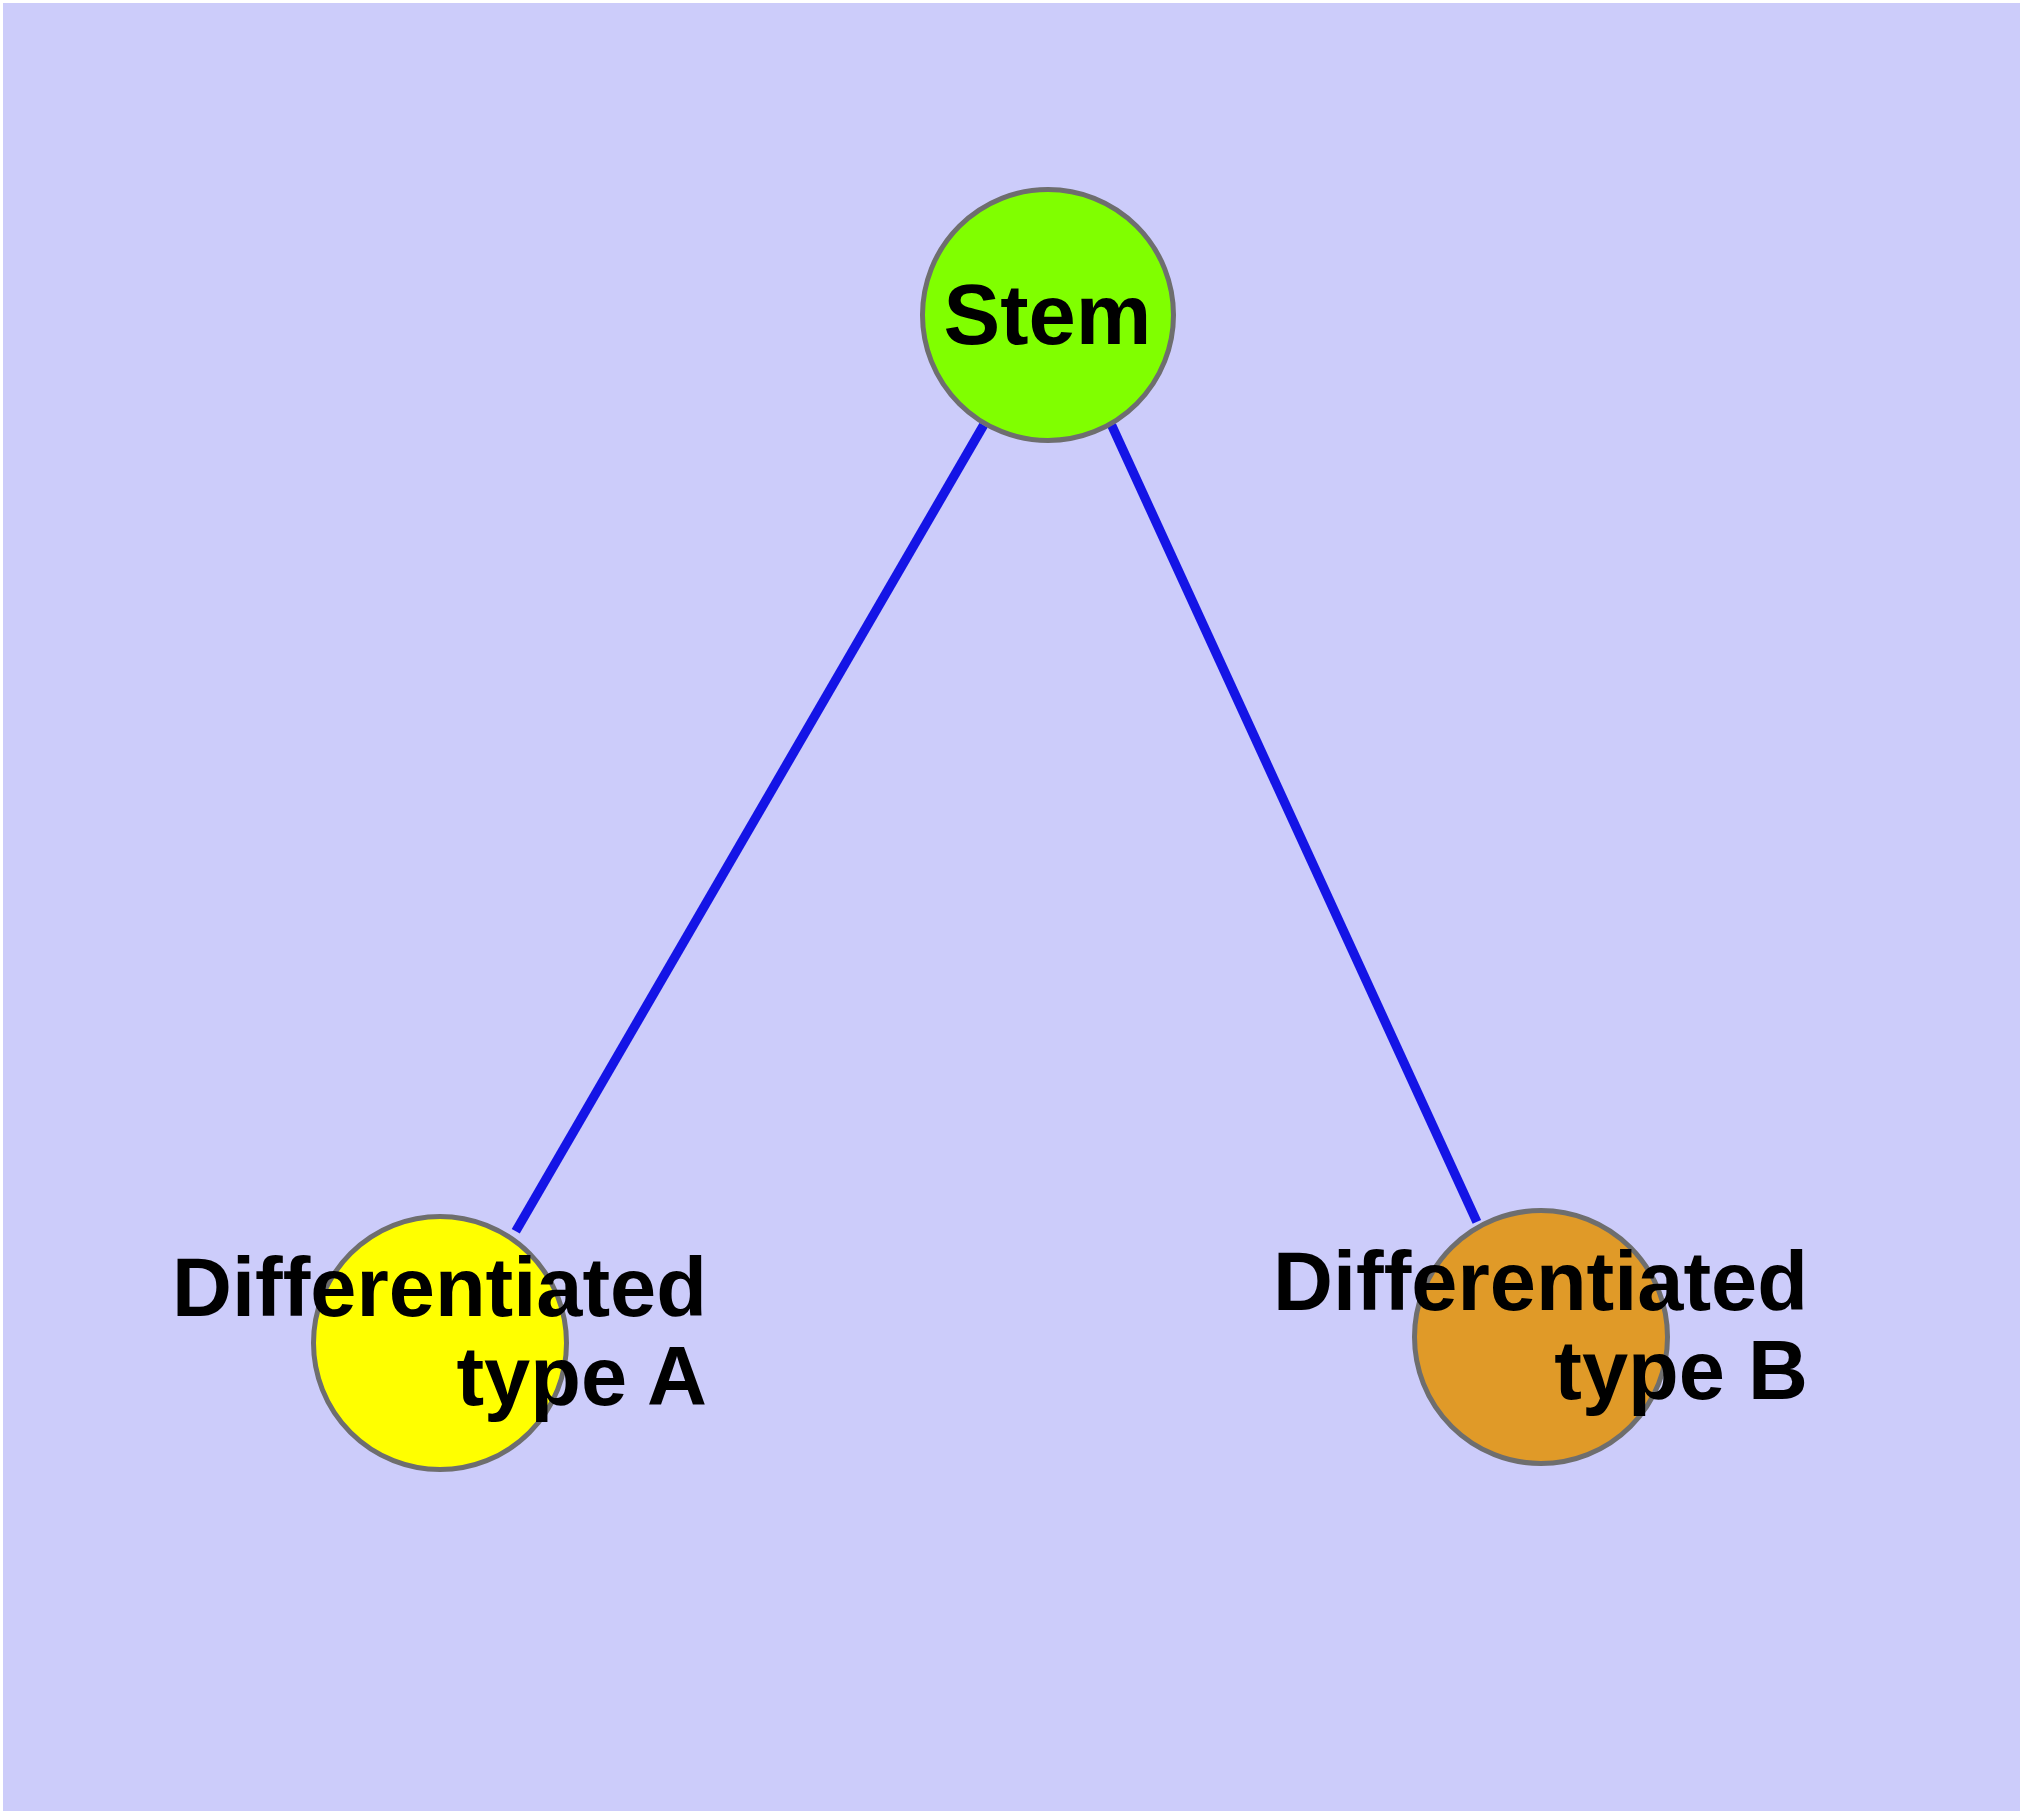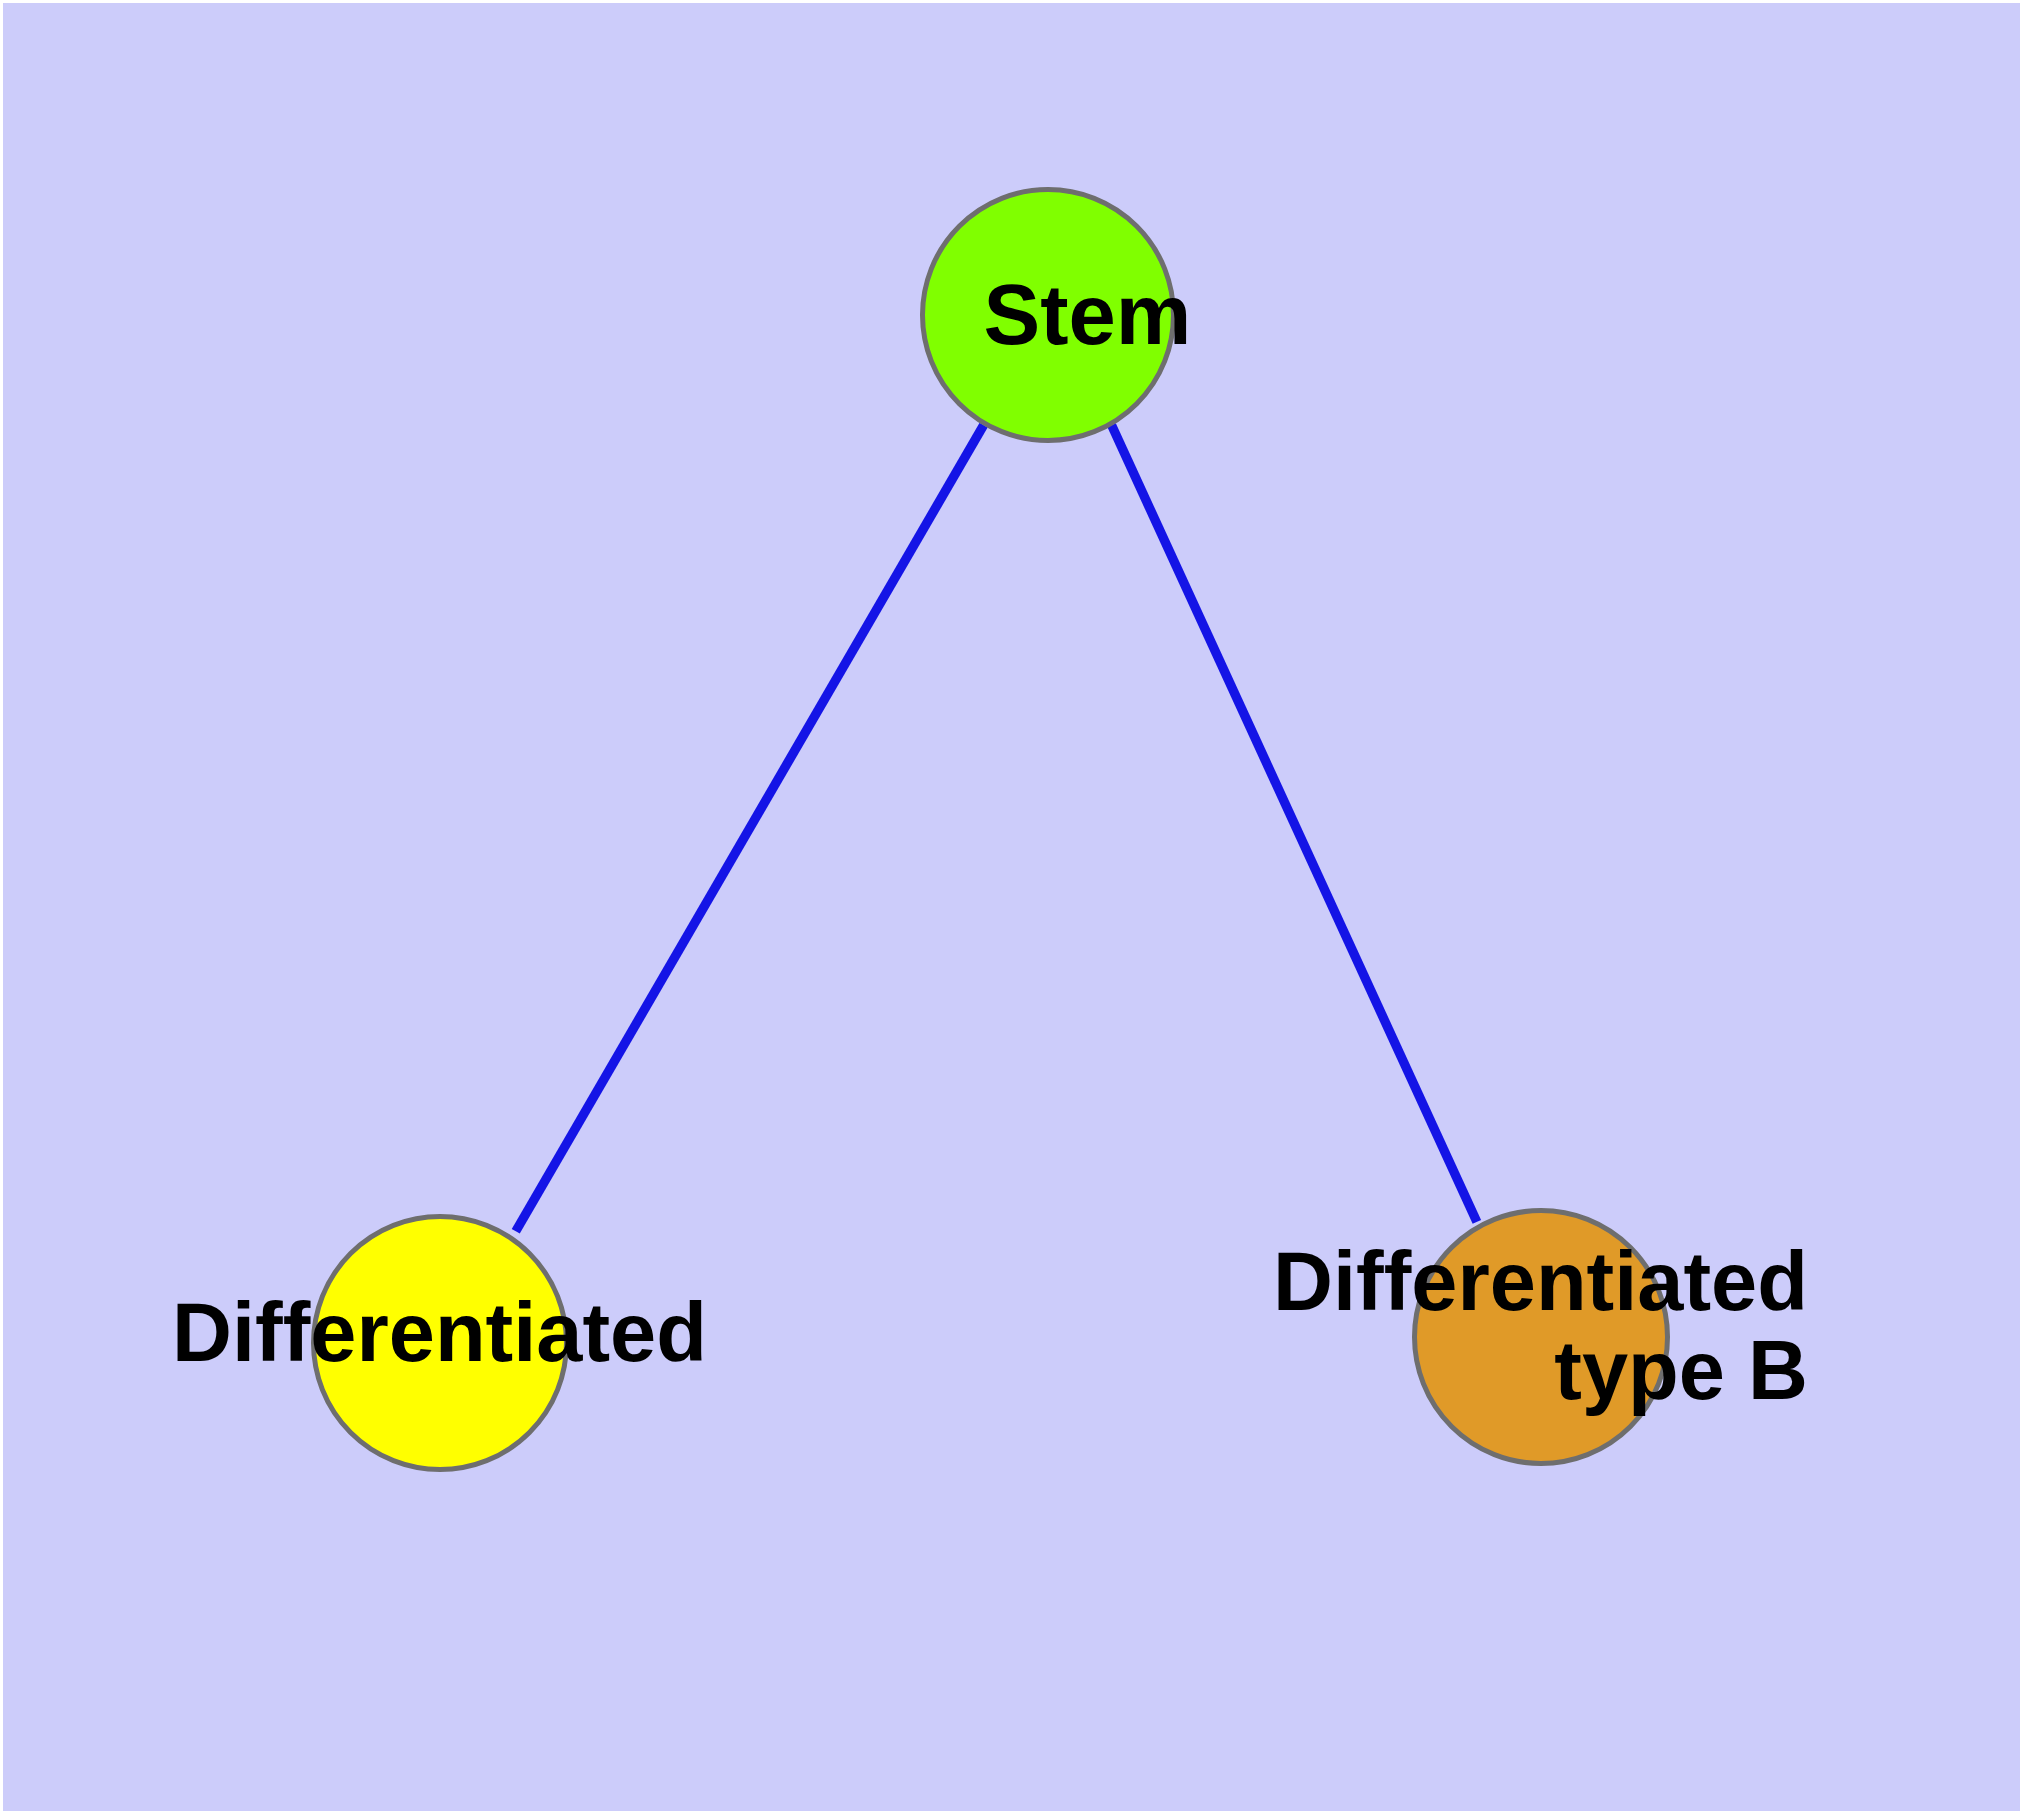--- a/index.html
+++ b/index.html
@@ -52,21 +52,20 @@
   }
   #node-stem {
     left: 920px;
     top: 186px;
     width: 256px;
     height: 256px;
     background: #80ff00;
   }
   #node-stem .node-label {
     font-size: 85px;
-    margin-left: 40px;
   }
   #node-diff-a {
     left: 310px;
     top: 1214px;
     width: 258px;
     height: 258px;
     background: #ffff00;
   }
   #node-diff-b {
     left: 1412px;
@@ -98,20 +97,21 @@
 
     <div class="node" id="node-stem" style="left: 917px; top: 184px; width: 256px; height: 256px; background: rgb(128, 255, 0); border-color: rgb(110, 110, 110);">
       <div class="node-label" style="color: rgb(0, 0, 0);">
         <span class="label-line">Stem</span>
       </div>
     </div>
 
     <div class="node" id="node-diff-a" style="left: 308px; top: 1211px; width: 258px; height: 258px; background: rgb(255, 255, 0); border-color: rgb(110, 110, 110);">
       <div class="node-label" style="color: rgb(0, 0, 0);">
         <span class="label-line">Differentiated</span>
+        <span class="label-line">type A</span>
       </div>
     </div>
 
     <div class="node" id="node-diff-b" style="left: 1409px; top: 1205px; width: 258px; height: 258px; background: rgb(224, 154, 40); border-color: rgb(110, 110, 110);">
       <div class="node-label" style="color: rgb(0, 0, 0);">
         <span class="label-line">Differentiated</span>
         <span class="label-line">type B</span>
       </div>
     </div>
 

